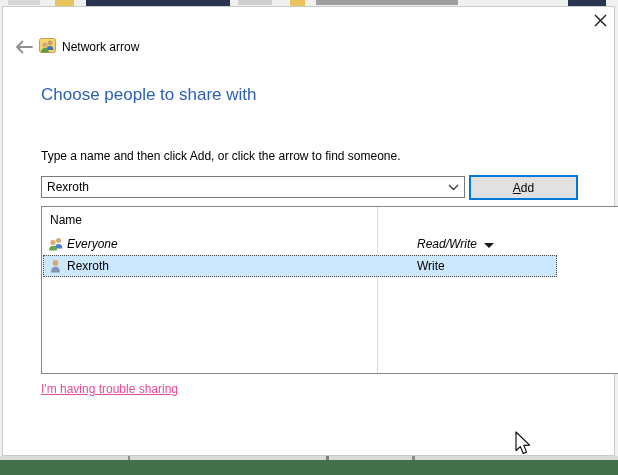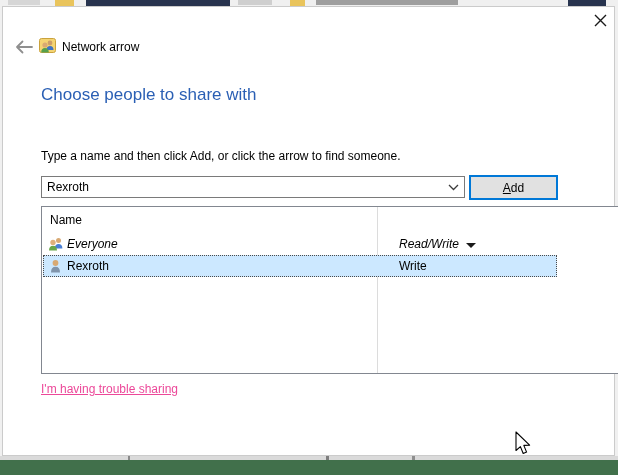--- a/index.html
+++ b/index.html
@@ -43,37 +43,37 @@
     font-family: "Liberation Sans", "DejaVu Sans", sans-serif; color: #000; background: transparent;
   }
   .combo .chev { width: 22px; height: 100%; display: flex; align-items: center; justify-content: center; }
 
   .btn {
     background: #e1e1e1; border: 1px solid #adadad; font-size: 12px; color: #000;
     display: flex; align-items: center; justify-content: center;
     font-family: "Liberation Sans", "DejaVu Sans", sans-serif;
   }
   .add-btn {
-    position: absolute; left: 466px; top: 168px; width: 89px; height: 25px;
+    position: absolute; left: 466px; top: 168px; width: 109px; height: 25px;
     border: 2px solid #0078d7;
   }
   .underline { text-decoration: underline; }
 
   .listview {
     position: absolute; left: 38px; top: 199px; width: 614px; height: 168px;
     border: 1px solid #828790; background: #fff;
   }
   .col-divider { position: absolute; left: 335px; top: 0; width: 1px; height: 100%; background: #dcdcdc; }
   .lv-header { position: absolute; left: 0; top: 0; width: 100%; height: 26px; font-size: 12px; color: #000; }
   .lv-header .h-name { position: absolute; left: 8px; top: 6px; }
   .lv-header .h-perm { position: absolute; left: 358px; top: 6px; }
   .lv-row { position: absolute; left: 1px; width: 514px; height: 22px; font-size: 12px; color: #000; }
   .lv-row .row-icon { position: absolute; left: 5px; top: 3px; width: 16px; height: 16px; }
   .lv-row .row-name { position: absolute; left: 24px; top: 4px; }
-  .lv-row .row-perm { position: absolute; left: 356px; top: 4px; display: flex; align-items: center; gap: 7px; }
+  .lv-row .row-perm { position: absolute; left: 374px; top: 4px; display: flex; align-items: center; gap: 7px; }
   .row-everyone { top: 26px; font-style: italic; }
   .row-rexroth { top: 48px; background: #cce8ff; outline: 1px dotted #4a4a4a; outline-offset: -1px; }
   .tri-down {
     width: 0; height: 0; border-left: 5px solid transparent; border-right: 5px solid transparent;
     border-top: 5px solid #1a1a1a; margin-top: 2px;
   }
 
   .trouble-link { position: absolute; left: 38px; top: 375px; font-size: 12px; color: #ec4899; text-decoration: underline; }
 
   .footer {

